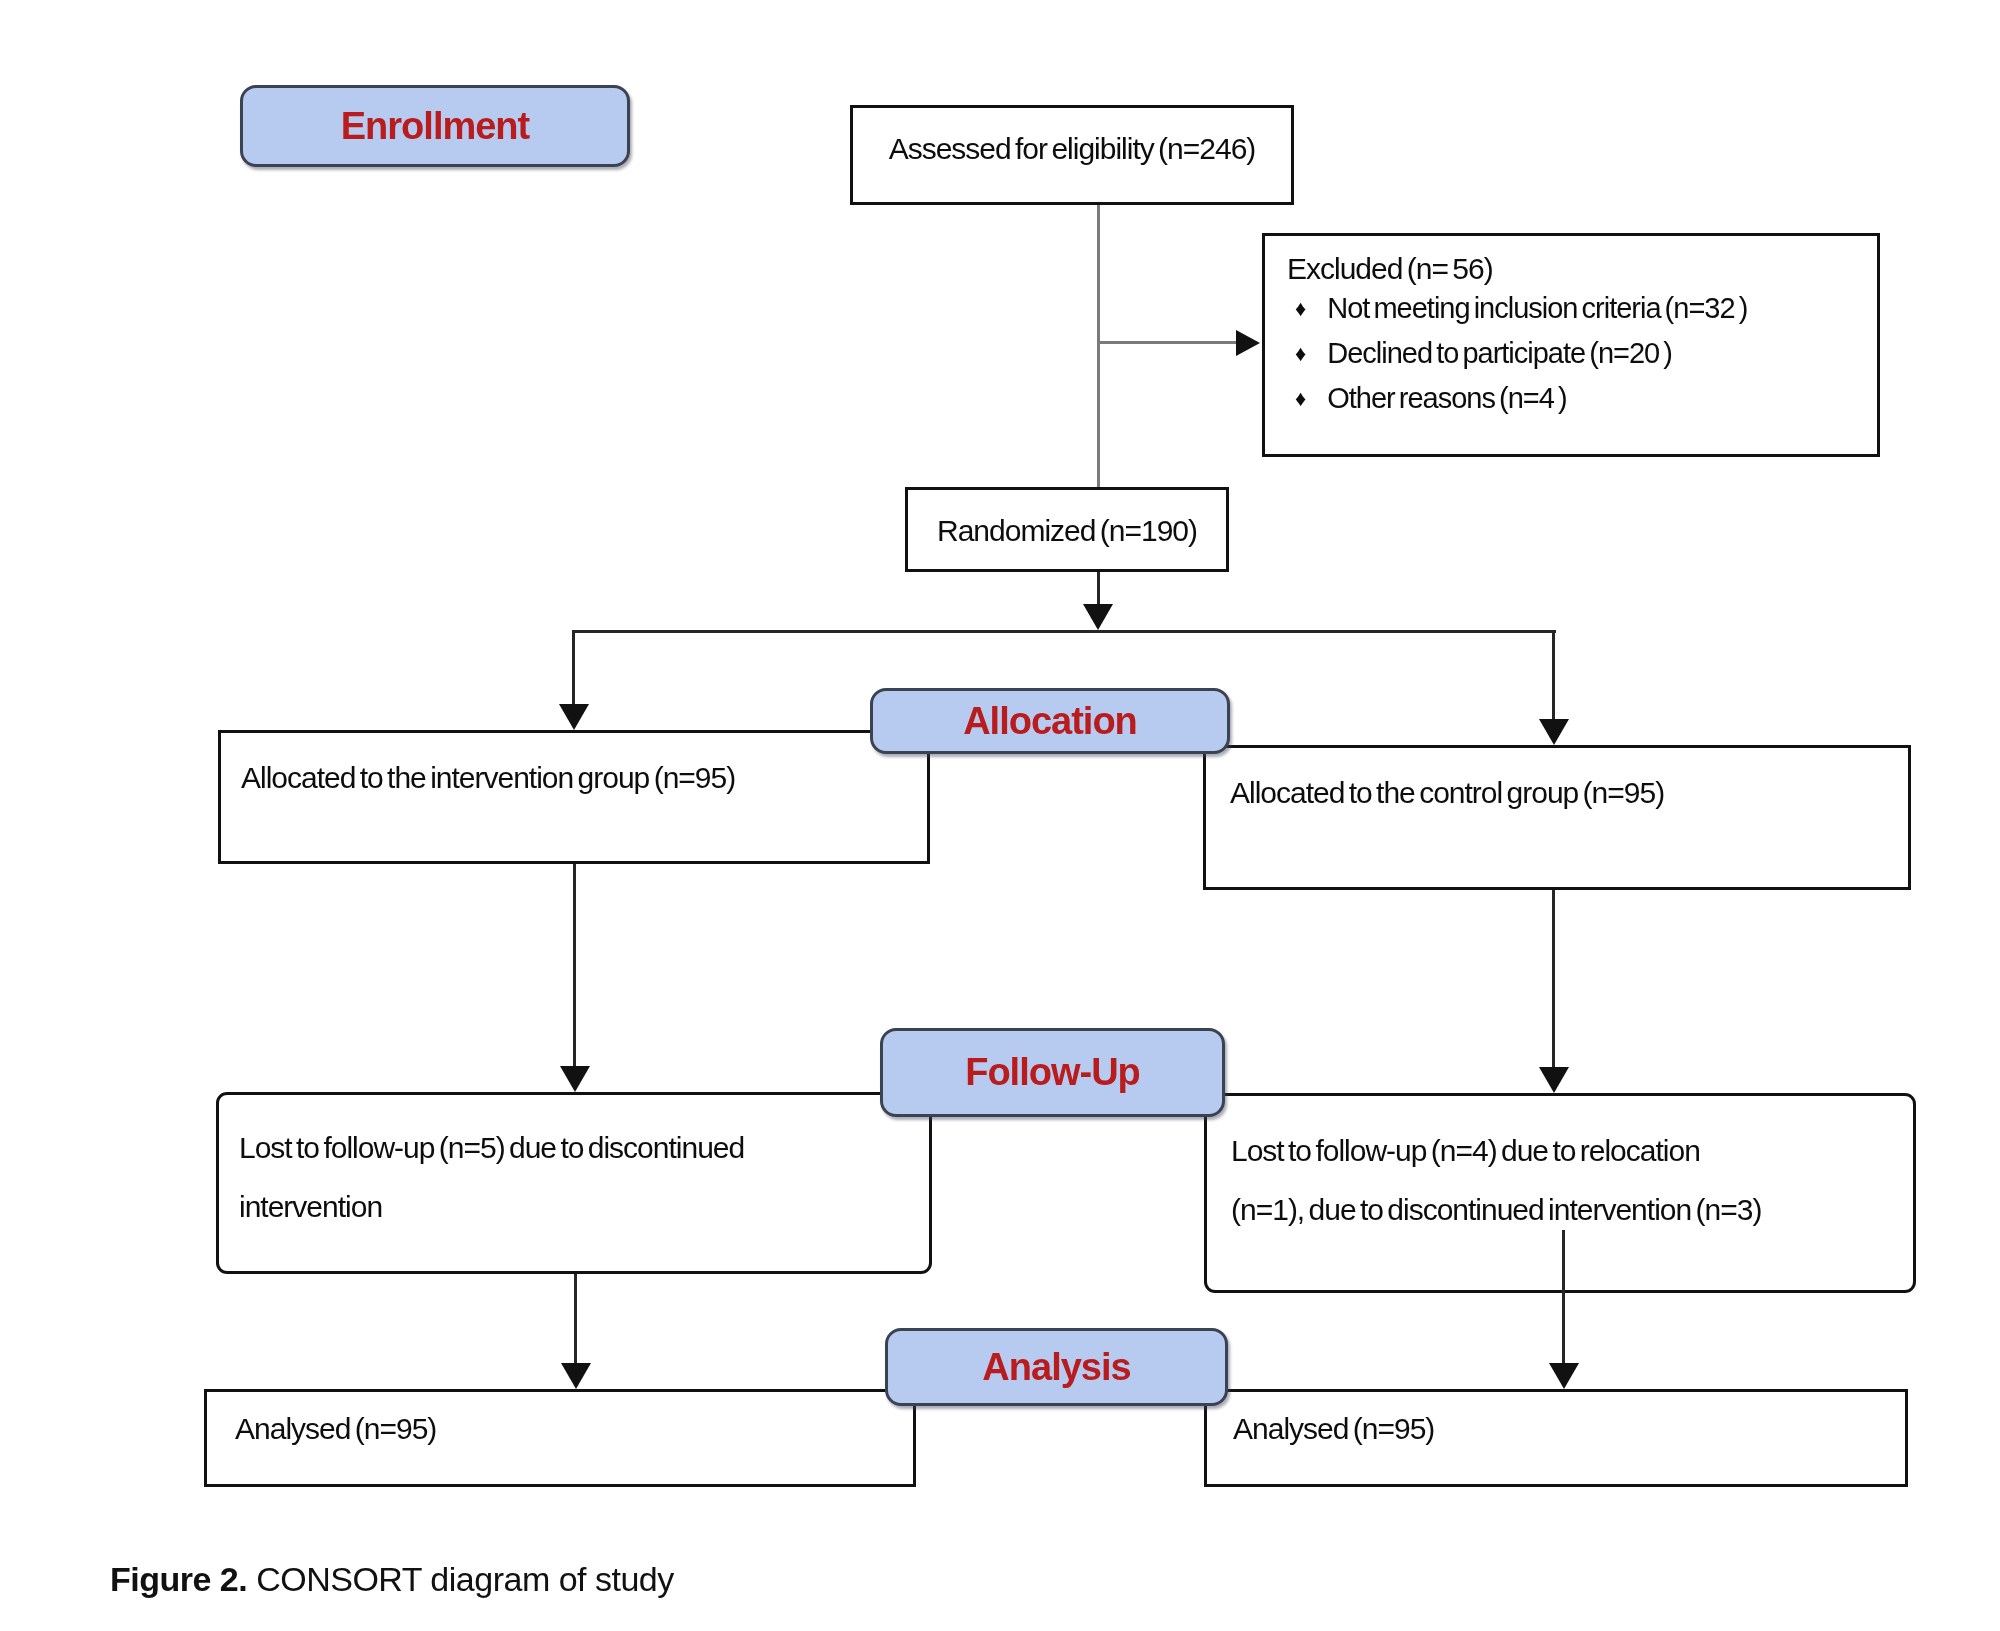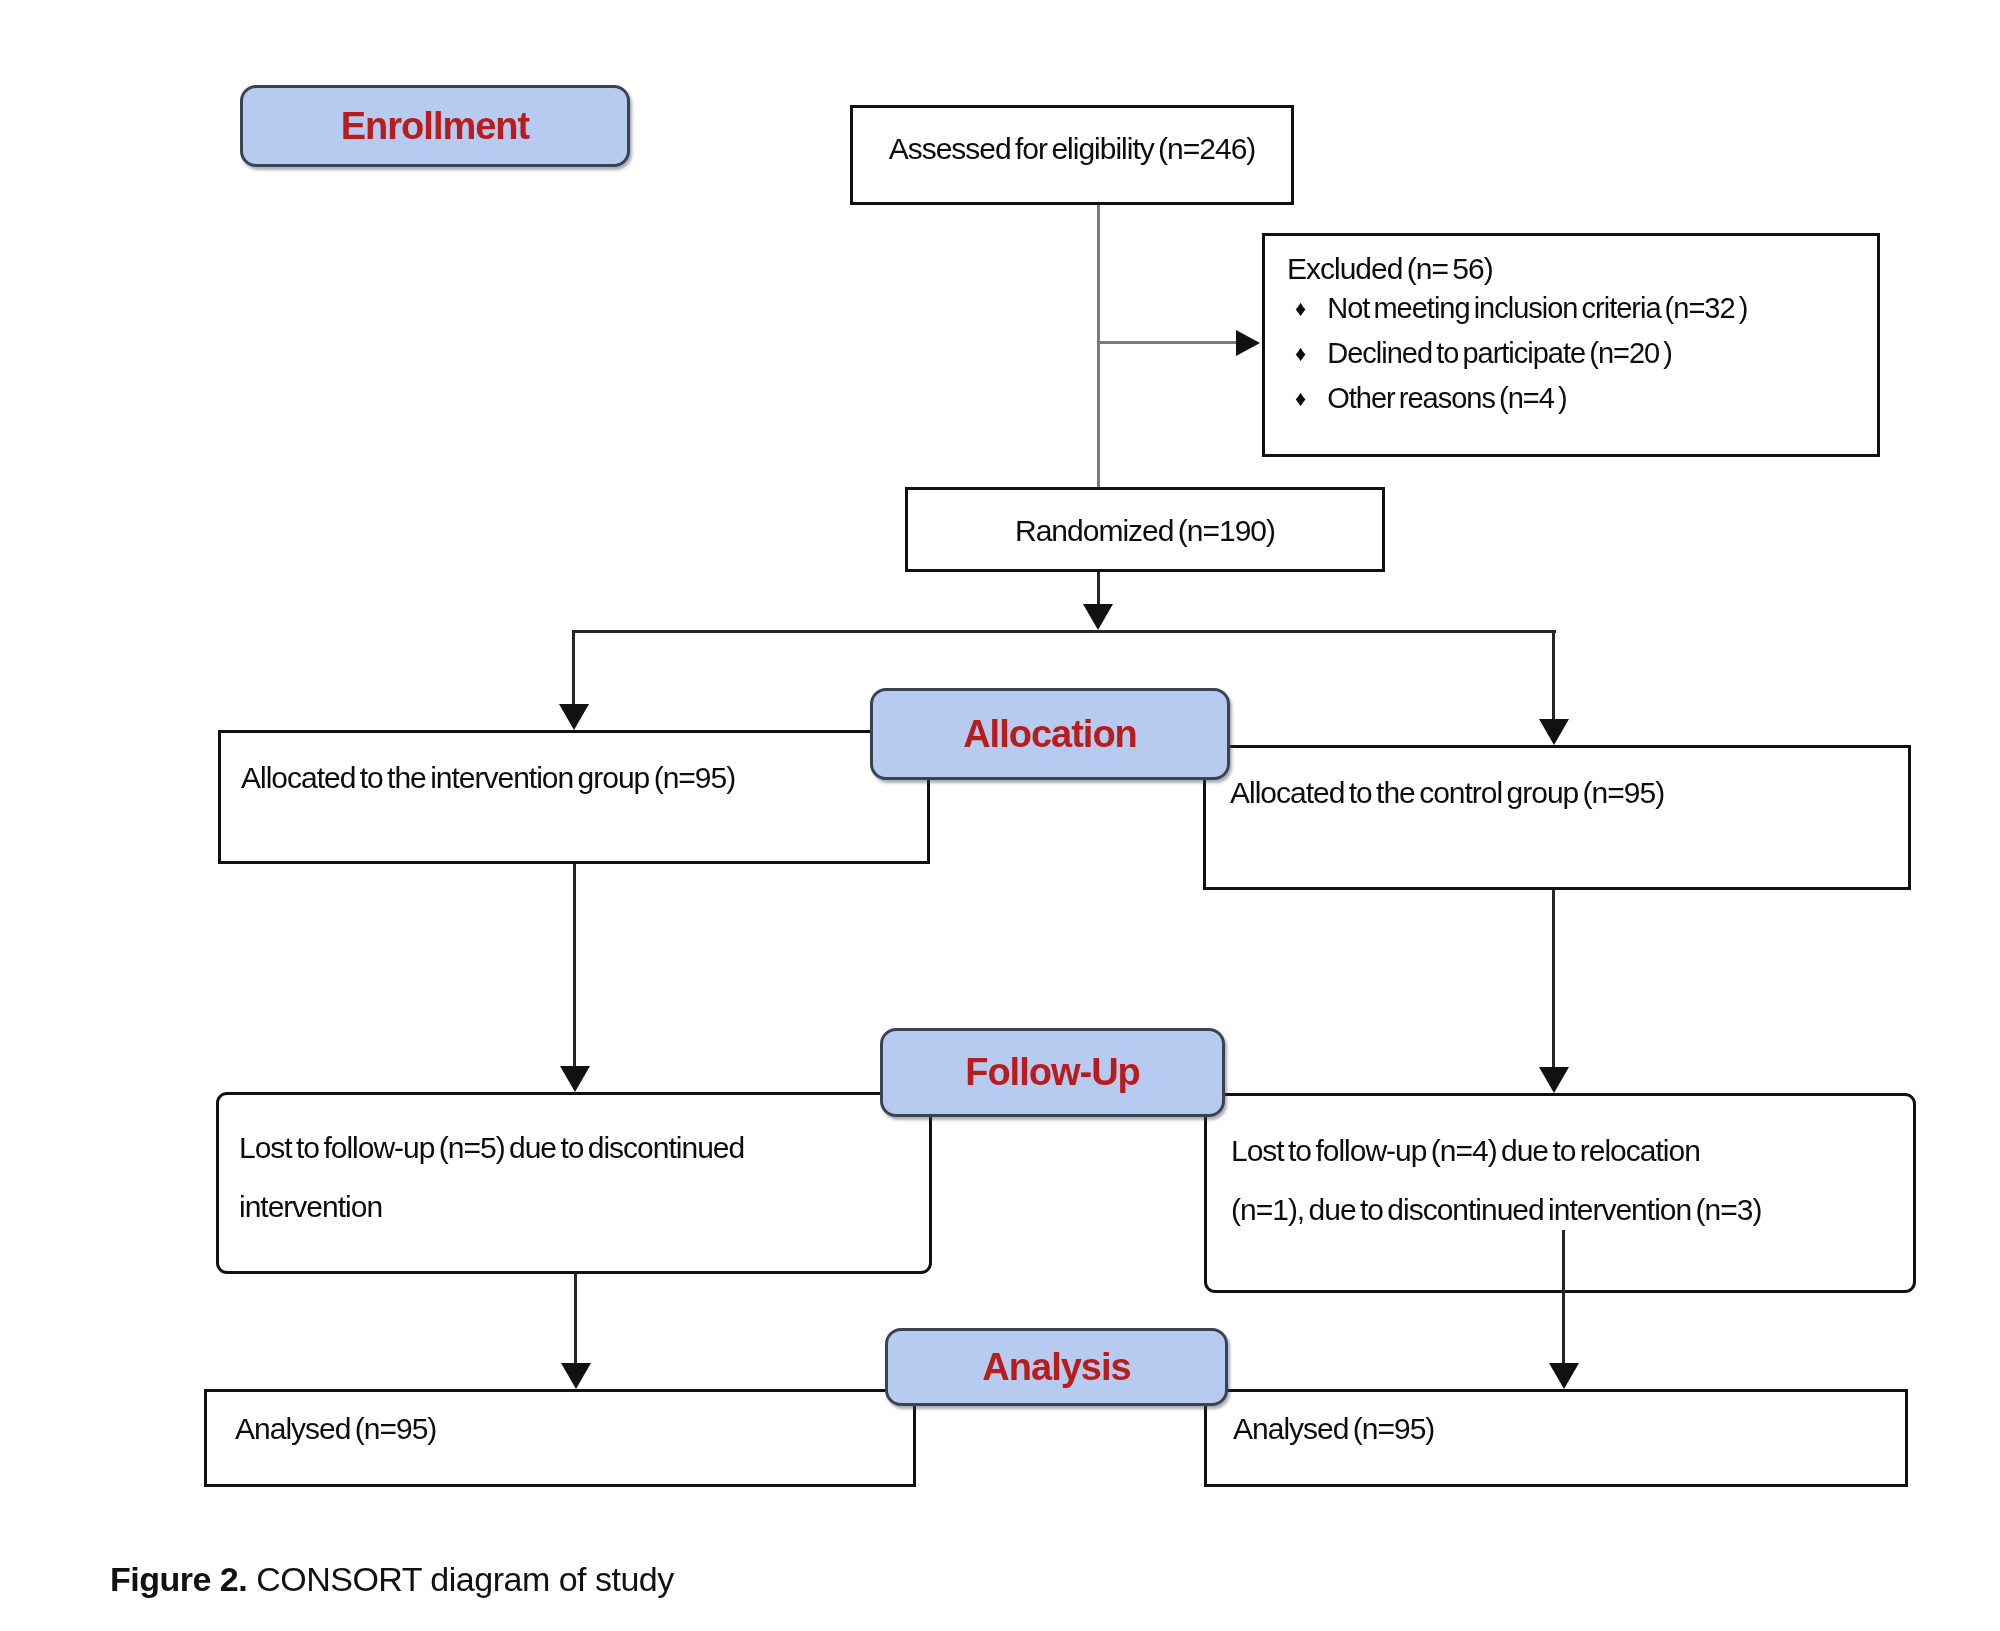--- a/index.html
+++ b/index.html
@@ -82,21 +82,21 @@
     <div class="excluded-item">
       <span class="diamond">♦</span>
       <span>Declined to participate (n=20 )</span>
     </div>
     <div class="excluded-item">
       <span class="diamond">♦</span>
       <span>Other reasons (n=4 )</span>
     </div>
   </div>
 
-  <div class="box" style="left:905px;top:487px;width:480px;height:85px;text-align:center;padding-top:24px;">
+  <div class="box" style="left:905px;top:487px;width:324px;height:85px;text-align:center;padding-top:24px;">
     <span>Randomized (n=190)</span>
   </div>
 
   <div class="box" style="left:218px;top:730px;width:712px;height:134px;padding:28px 0 0 20px;">
     <span>Allocated to the intervention group (n=95)</span>
   </div>
 
   <div class="box" style="left:1203px;top:745px;width:708px;height:145px;padding:28px 0 0 24px;">
     <span>Allocated to the control group (n=95)</span>
   </div>
@@ -116,21 +116,21 @@
   </div>
 
   <div class="box" style="left:1204px;top:1389px;width:704px;height:98px;padding:20px 0 0 26px;">
     <span>Analysed (n=95)</span>
   </div>
 
   <div class="stage" style="left:240px;top:85px;width:390px;height:82px;">
     <span>Enrollment</span>
   </div>
 
-  <div class="stage" style="left:870px;top:688px;width:360px;height:92px;">
+  <div class="stage" style="left:870px;top:688px;width:360px;height:66px;">
     <span>Allocation</span>
   </div>
 
   <div class="stage" style="left:880px;top:1028px;width:345px;height:89px;">
     <span>Follow-Up</span>
   </div>
 
   <div class="stage" style="left:885px;top:1328px;width:343px;height:78px;">
     <span>Analysis</span>
   </div>

